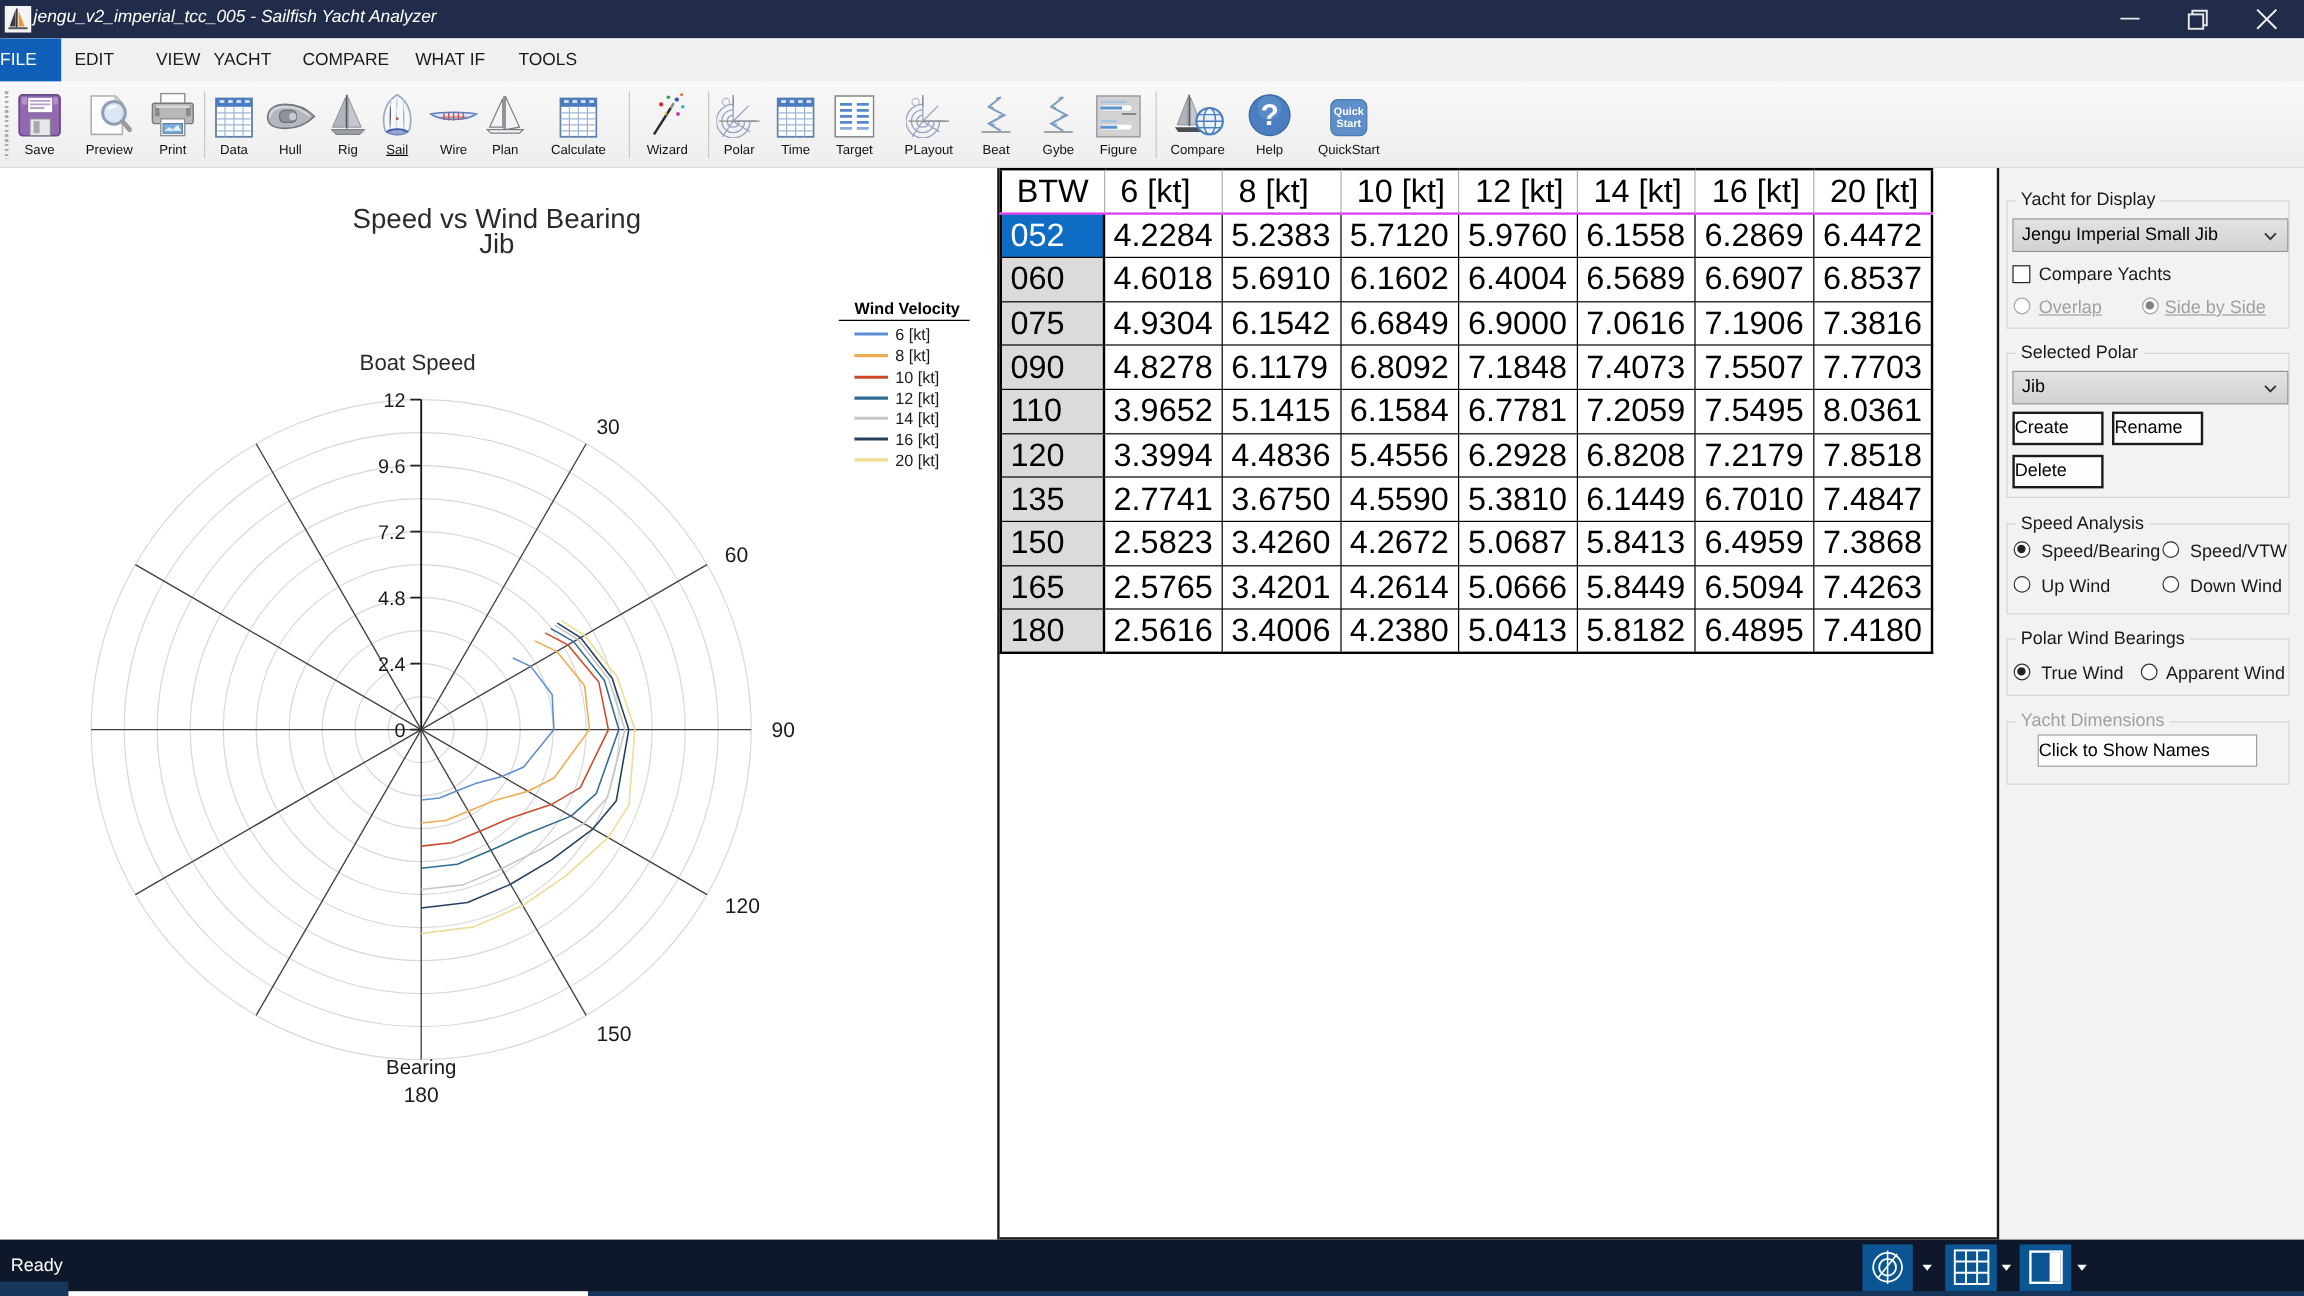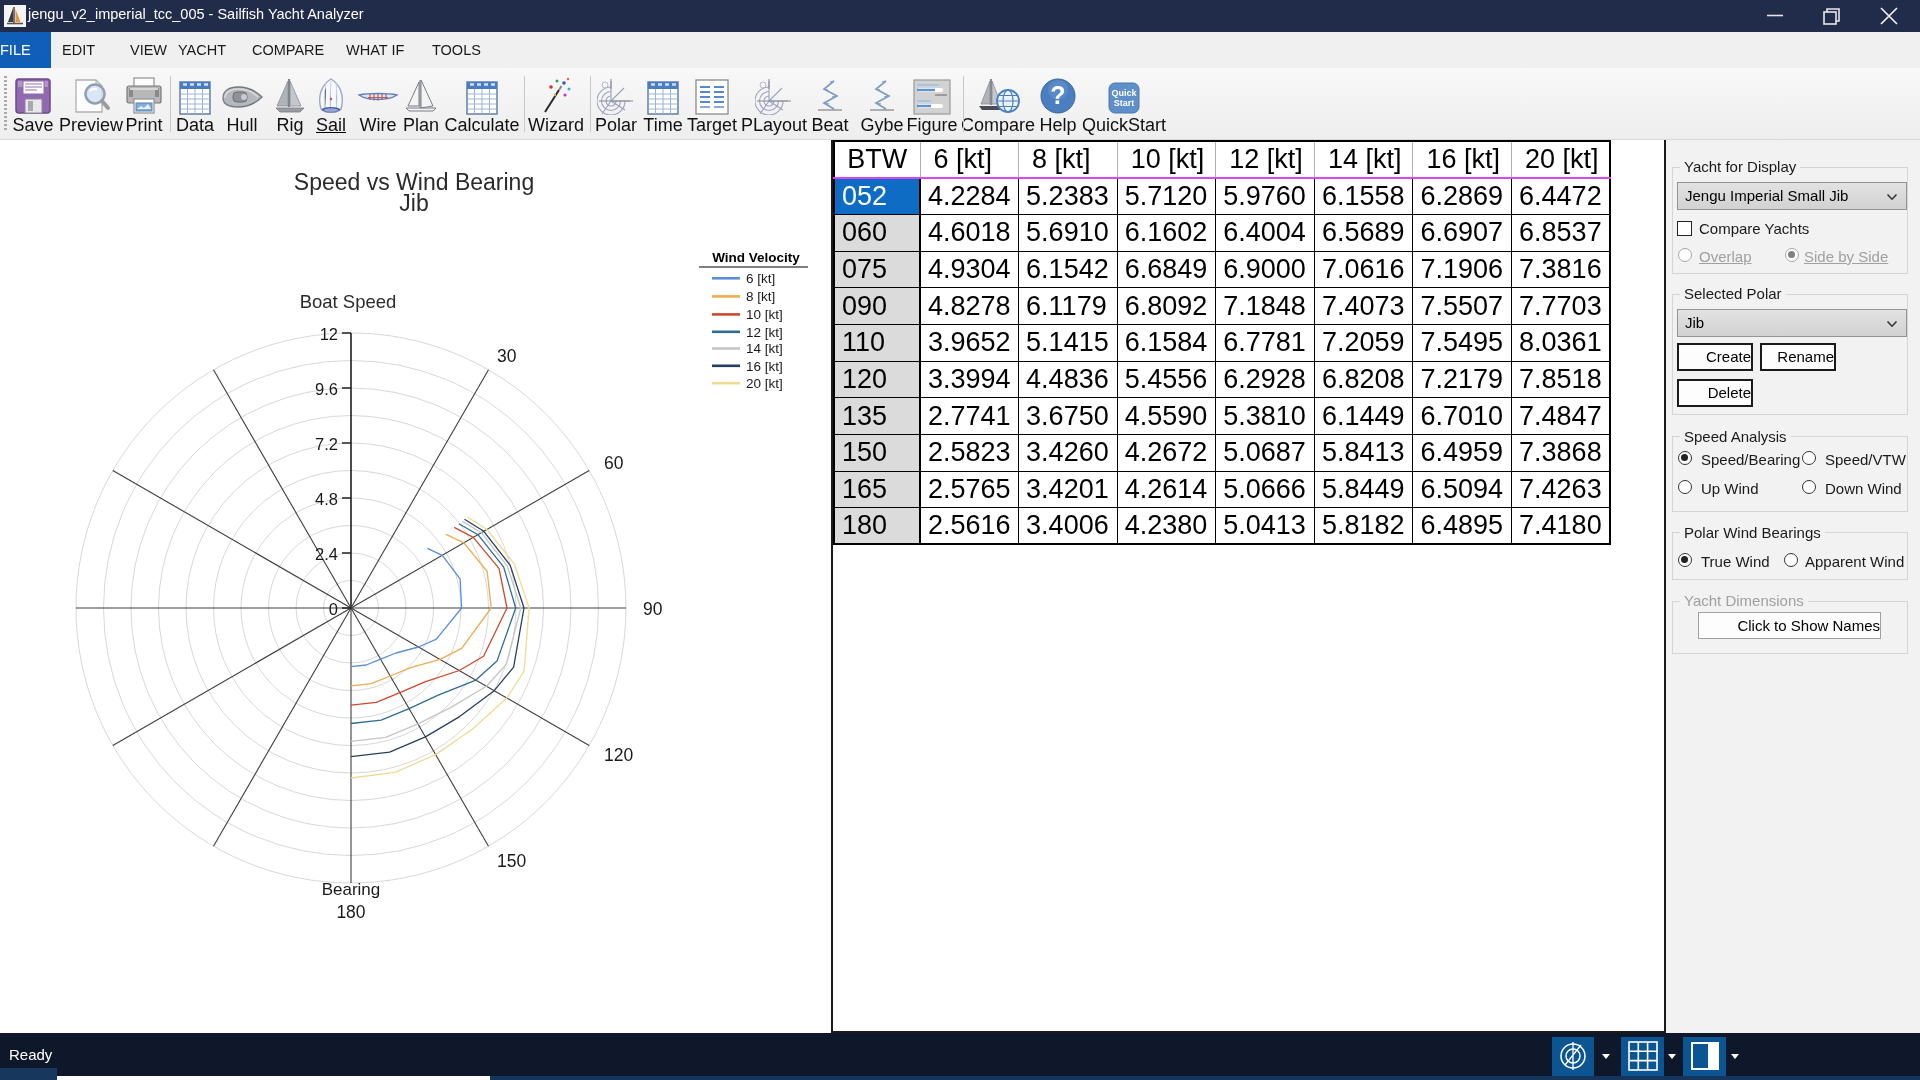--- a/index.html
+++ b/index.html
@@ -1,31 +1,31 @@
 <!DOCTYPE html>
 <html><head>
 <meta charset="utf-8">
 <style>
 * { margin:0; padding:0; box-sizing:border-box; }
 html,body { width:1920px; height:1080px; overflow:hidden; font-family:"Liberation Sans", sans-serif; background:#fff; }
 
-#titlebar { position:absolute; left:0; top:0; width:1920px; height:32px; background:#202c49; }
+#titlebar { position:absolute; left:0; top:0; width:1920px; height:32px; background:#202c49;font-style:italic; }
 #titlebar .ttext { position:absolute; left:28px; top:6px; color:#fff; font-size:14.5px; }
 #appicon { position:absolute; left:4px; top:5px; width:22px; height:22px; background:#f2f2f2; }
 
 .winbtn { position:absolute; top:0; width:46px; height:32px; }
 
 #menubar { position:absolute; left:0; top:32px; width:1920px; height:36px; background:#f0f0f0; }
 .mitem { position:absolute; top:0; height:36px; line-height:36px; font-size:14.5px; color:#1a1a1a; text-align:left; }
 #mfile { left:0; width:51px; background:#0f5fb8; color:#fff; }
 
 #toolbar { position:absolute; left:0; top:68px; width:1920px; height:72px; background:linear-gradient(#f8f8f8,#eeeeee); border-bottom:1px solid #d9d9d9; }
 .tbitem { position:absolute; top:4px; height:62px; text-align:center; display:flex; flex-direction:column; align-items:center; justify-content:flex-end; }
 .tbitem .ic { display:block; margin:0 auto 1px auto; flex:none; }
-.tbitem .lb { display:block; font-size:18px; color:#111; white-space:nowrap; flex:none; height:18px; line-height:18px; }
+.tbitem .lb { display:block; font-size:11px; color:#111; white-space:nowrap; flex:none; height:18px; line-height:18px; }
 .tbsep { position:absolute; top:8px; width:1px; height:56px; background:#c8c8c8; }
 #tbgrip { position:absolute; left:4px; top:8px; width:3px; height:56px;
   background:repeating-linear-gradient(#aaa 0 2px, transparent 2px 4px); }
 
 #chartpanel { position:absolute; left:0; top:140px; width:831px; height:893px; background:#fff; }
 #tablepanel { position:absolute; left:831px; top:140px; width:833px; height:893px; background:#fff; border-left:2px solid #1a1a1a; }
 #tablepanel .bottomline { position:absolute; left:0; top:891px; width:833px; height:2px; background:#1a1a1a; }
 #rightpanel { position:absolute; left:1664px; top:140px; width:292px; height:893px; background:#f2f2f2; border-left:2px solid #1a1a1a; }
 
 #ptable { position:absolute; left:0px; top:0px; border-collapse:collapse; border:2px solid #000; font-size:27px; color:#000; }
@@ -34,21 +34,21 @@
 #ptable td.rh { background:#dbdbdb; width:86px; border-right:2px solid #000; }
 #ptable tr.hdr td.rh { background:#fff; text-align:center; padding:0; border-right:1px solid #b0b0b0; }
 #ptable td.sel { background:#0e6cc4; color:#fff; }
 #ptable td.d { width:98.6px; }
 #ptable tr.hdr td.d { padding-left:13px; }
 
 .grp { position:absolute; border:1px solid #d5d5d5; }
 .grplabel { position:absolute; font-size:15px; line-height:16px; color:#1a1a1a; background:#f2f2f2; padding:0 4px; white-space:nowrap; }
 .dropdown { position:absolute; height:28px; background:linear-gradient(#e2e2e2,#d2d2d2); border:1px solid #949494; font-size:15px; color:#000; line-height:26px; padding-left:7px; white-space:nowrap; }
 .dropdown svg { position:absolute; right:8px; top:10px; }
-.pbtn { position:absolute; background:#fdfdfd; border:2px solid #1a1a1a; font-size:15px; color:#000; text-align:right; }
+.pbtn { position:absolute; background:#fdfdfd; border:2px solid #1a1a1a; font-size:15px; color:#000; text-align:left; }
 .cbx { position:absolute; width:15px; height:15px; background:#fff; border:1.5px solid #222; }
 .radio { position:absolute; width:14px; height:14px; background:#fff; border:1.5px solid #333; border-radius:50%; }
 .radio.on::after { content:""; position:absolute; left:2px; top:2px; width:7px; height:7px; border-radius:50%; background:#222; }
 .radio.dis { border-color:#a6a6a6; }
 .radio.dis.on::after { background:#808080; }
 .rlabel { position:absolute; font-size:15px; color:#1a1a1a; white-space:nowrap; }
 .rlabel.dis { color:#a0a0a0;text-decoration:underline; }
 
 #statusbar { position:absolute; left:0; top:1033px; width:1920px; height:47px; background:#0f172a; }
 #statusbar .ready { position:absolute; left:9px; top:13px; color:#fff; font-size:15px; }

